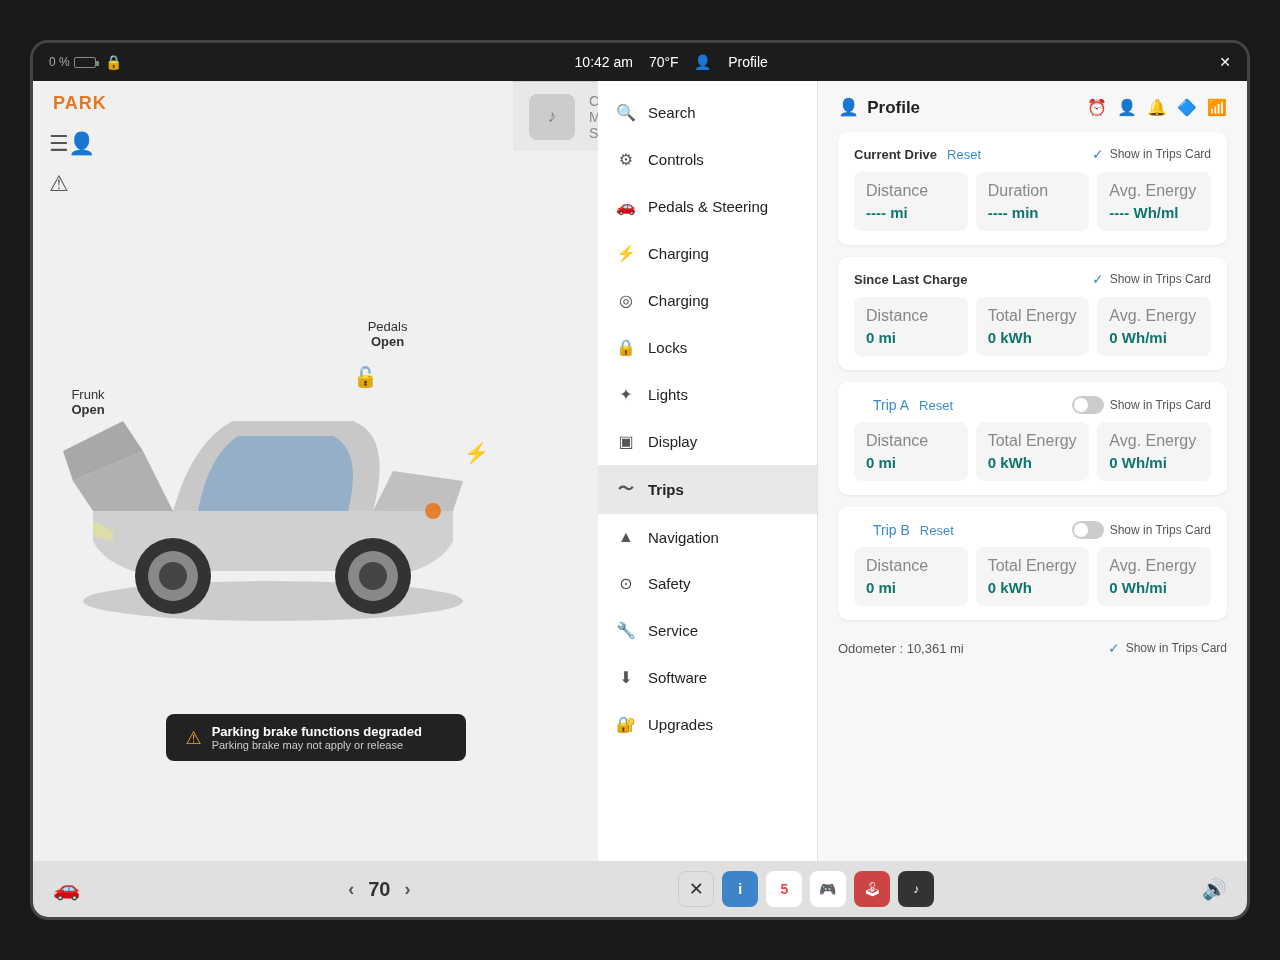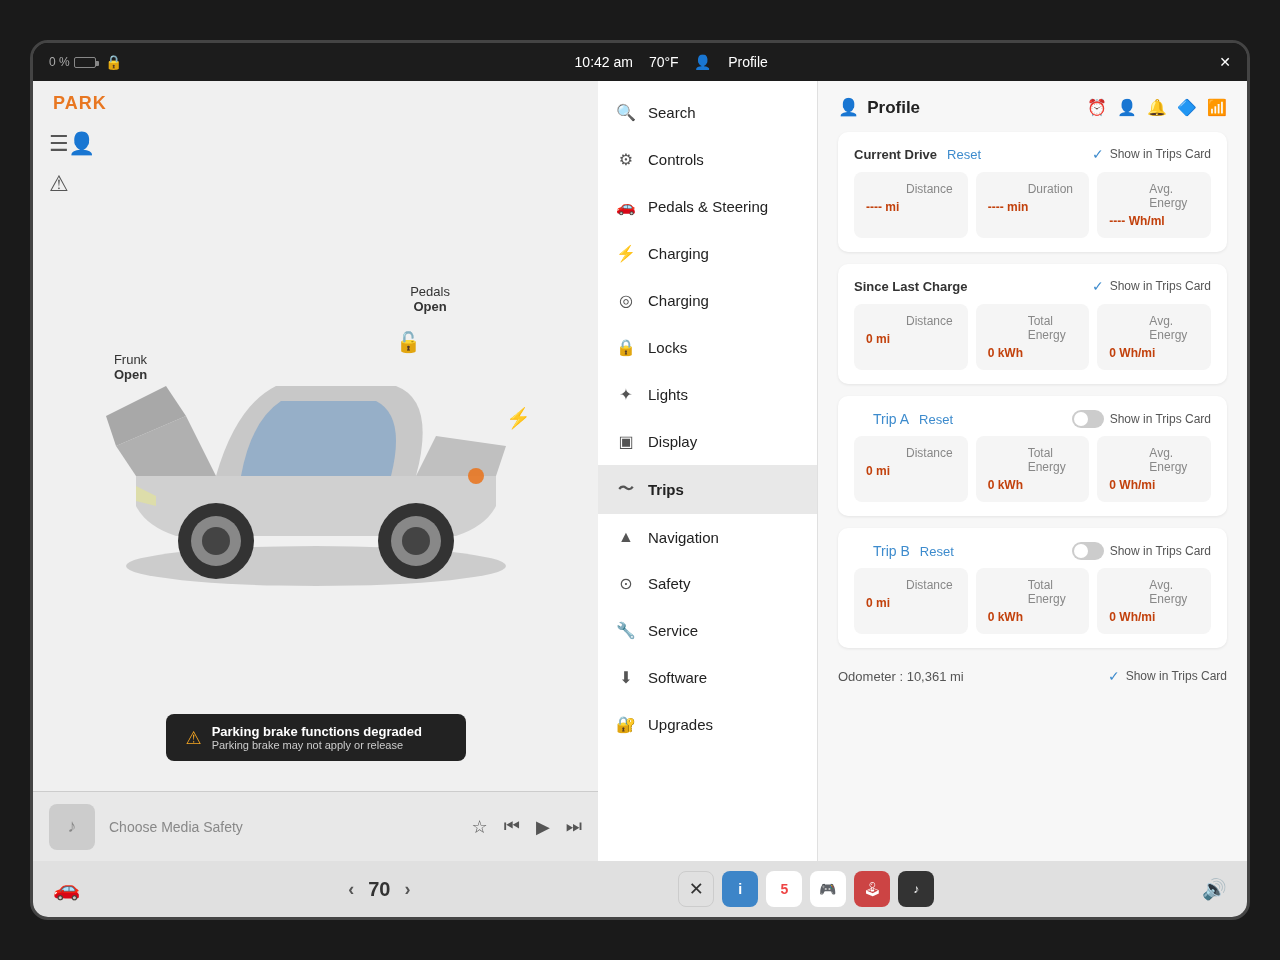--- a/index.html
+++ b/index.html
@@ -48,21 +48,21 @@
       flex: 1;
       display: flex;
       overflow: hidden;
     }
     
     .left-panel {
       width: 565px;
       background: #f0f0f0;
       position: relative;
       display: flex;
-      flex-direction: column;
+      flex-direction: row;
       overflow: hidden;
     }
     .park-label {
       position: absolute;
       top: 12px;
       left: 20px;
       color: #e87722;
       font-size: 18px;
       font-weight: 700;
       letter-spacing: 1px;
@@ -268,22 +268,22 @@
     .stats-row {
       display: flex;
       gap: 8px;
     }
     .stat-box {
       flex: 1;
       background: #f5f5f5;
       border-radius: 8px;
       padding: 10px 12px;
     }
-    .stat-label { font-size: 12px; color: #888; margin-bottom: 4px; margin-left: 40px; }
-    .stat-value { font-size: 12px; font-weight: 700; color: #c2410c; }
+    .stat-label { font-size: 16px; color: #888; margin-bottom: 4px; }
+    .stat-value { font-size: 15px; font-weight: 700; color: #0f766e; }
     .trip-section-header {
       display: flex;
       align-items: center;
       justify-content: space-between;
       margin-bottom: 8px;
     }
     .trip-label { color: #3d8bcd; font-size: 14px; font-weight: 400; margin-left: 19px; }
     .odometer-row {
       display: flex;
       align-items: center;

